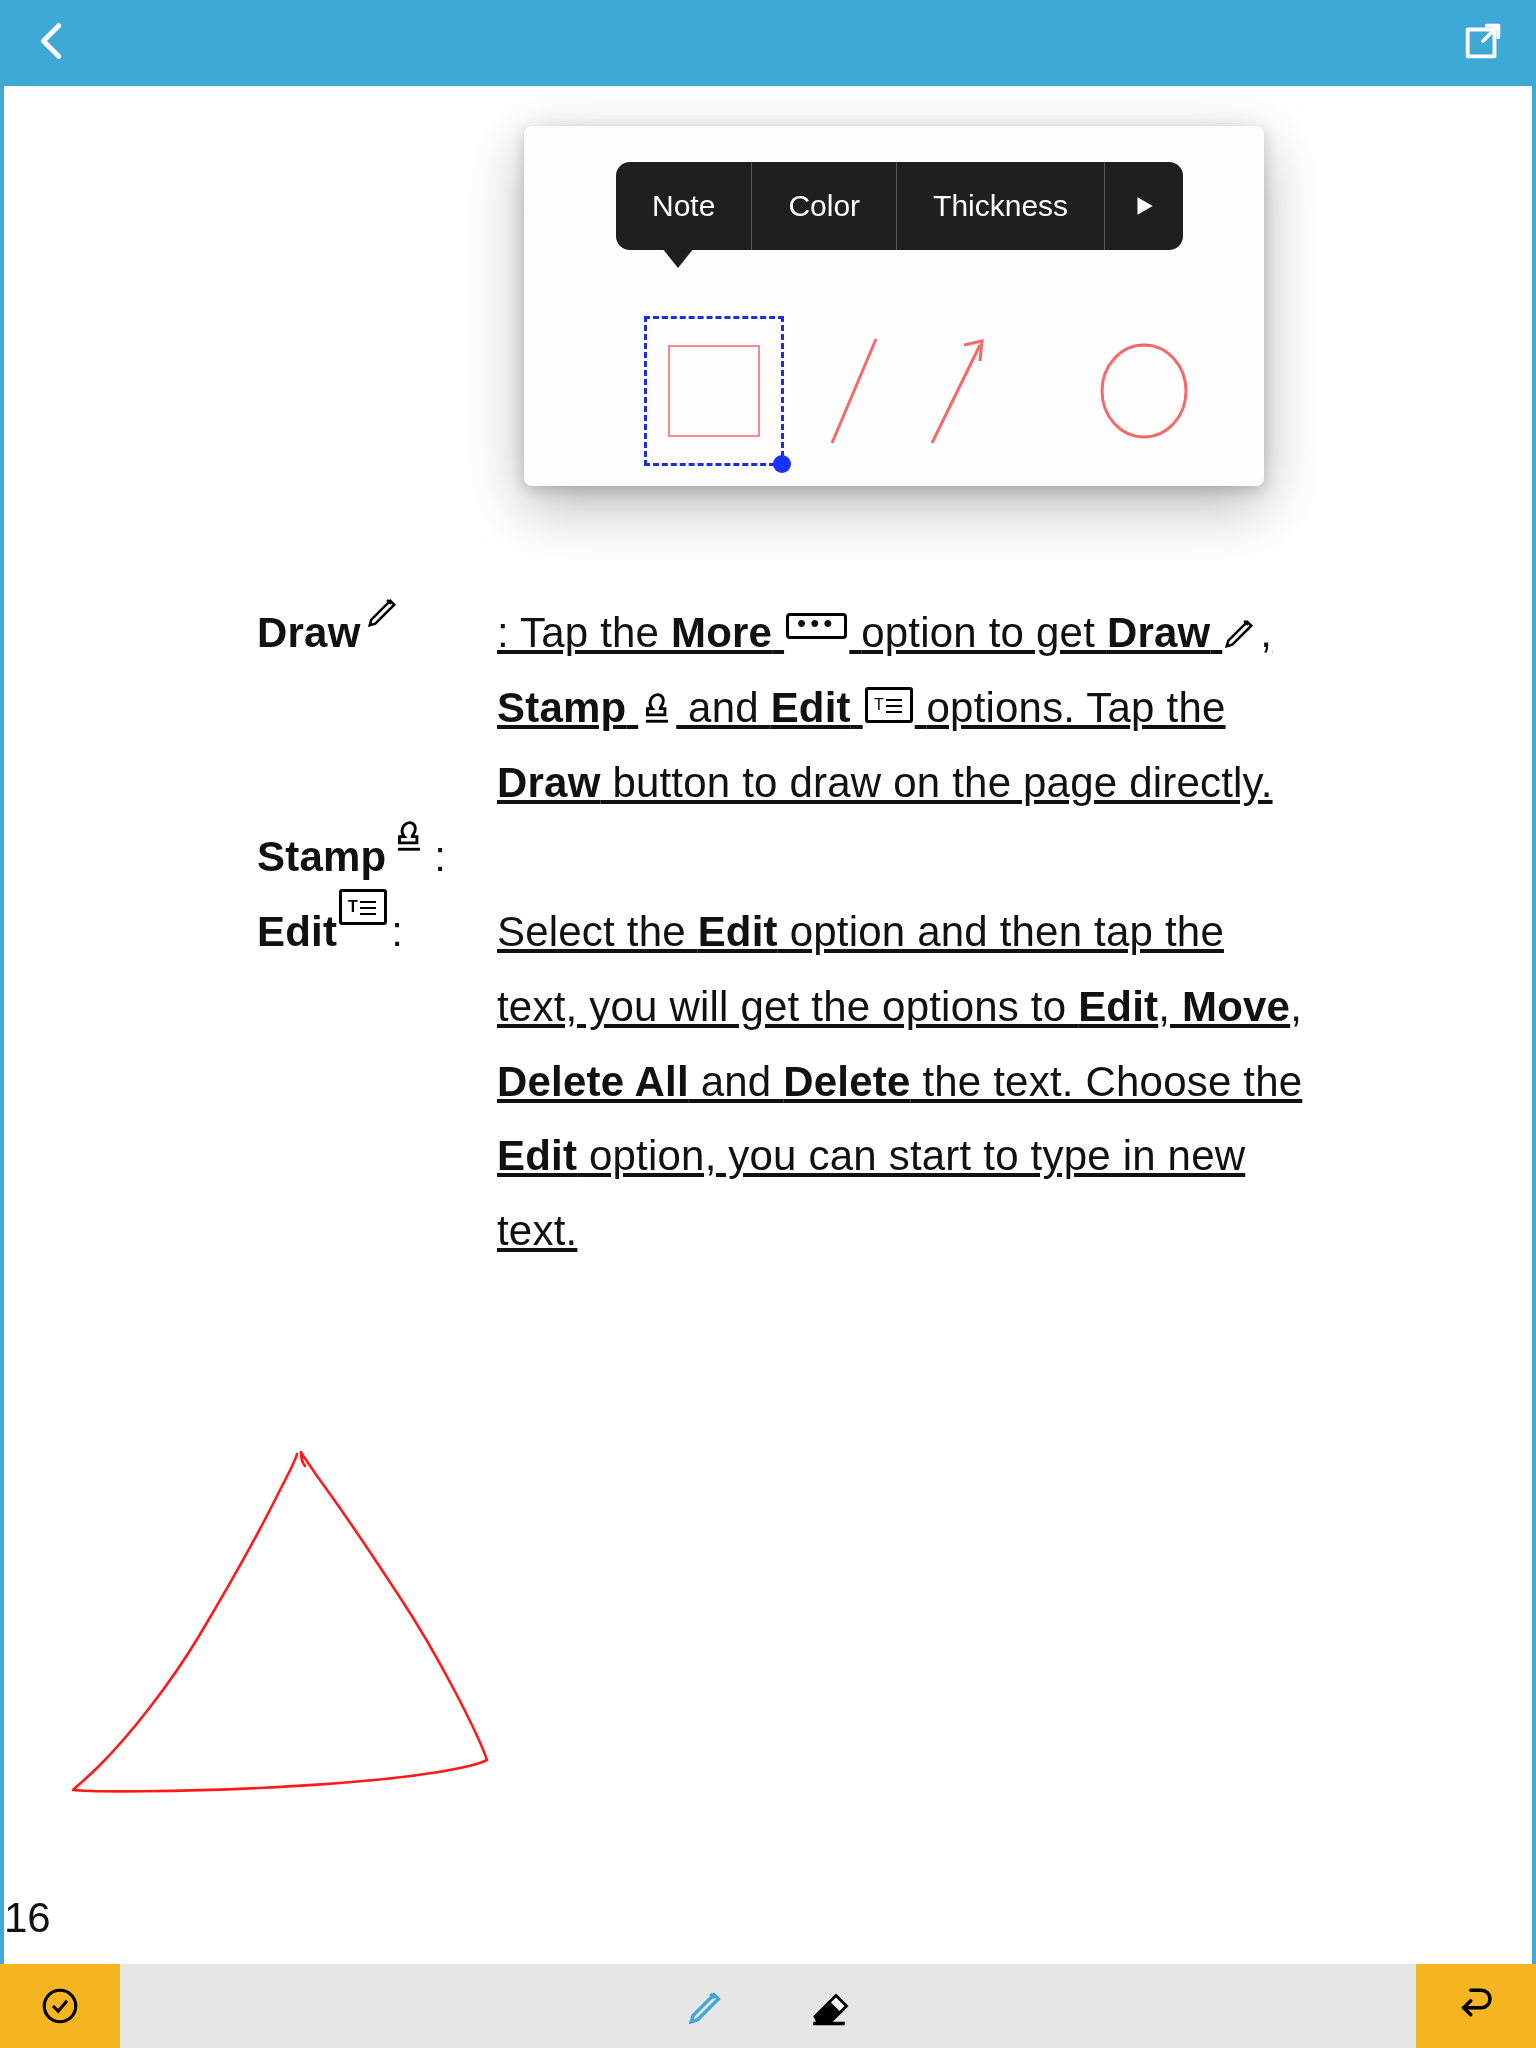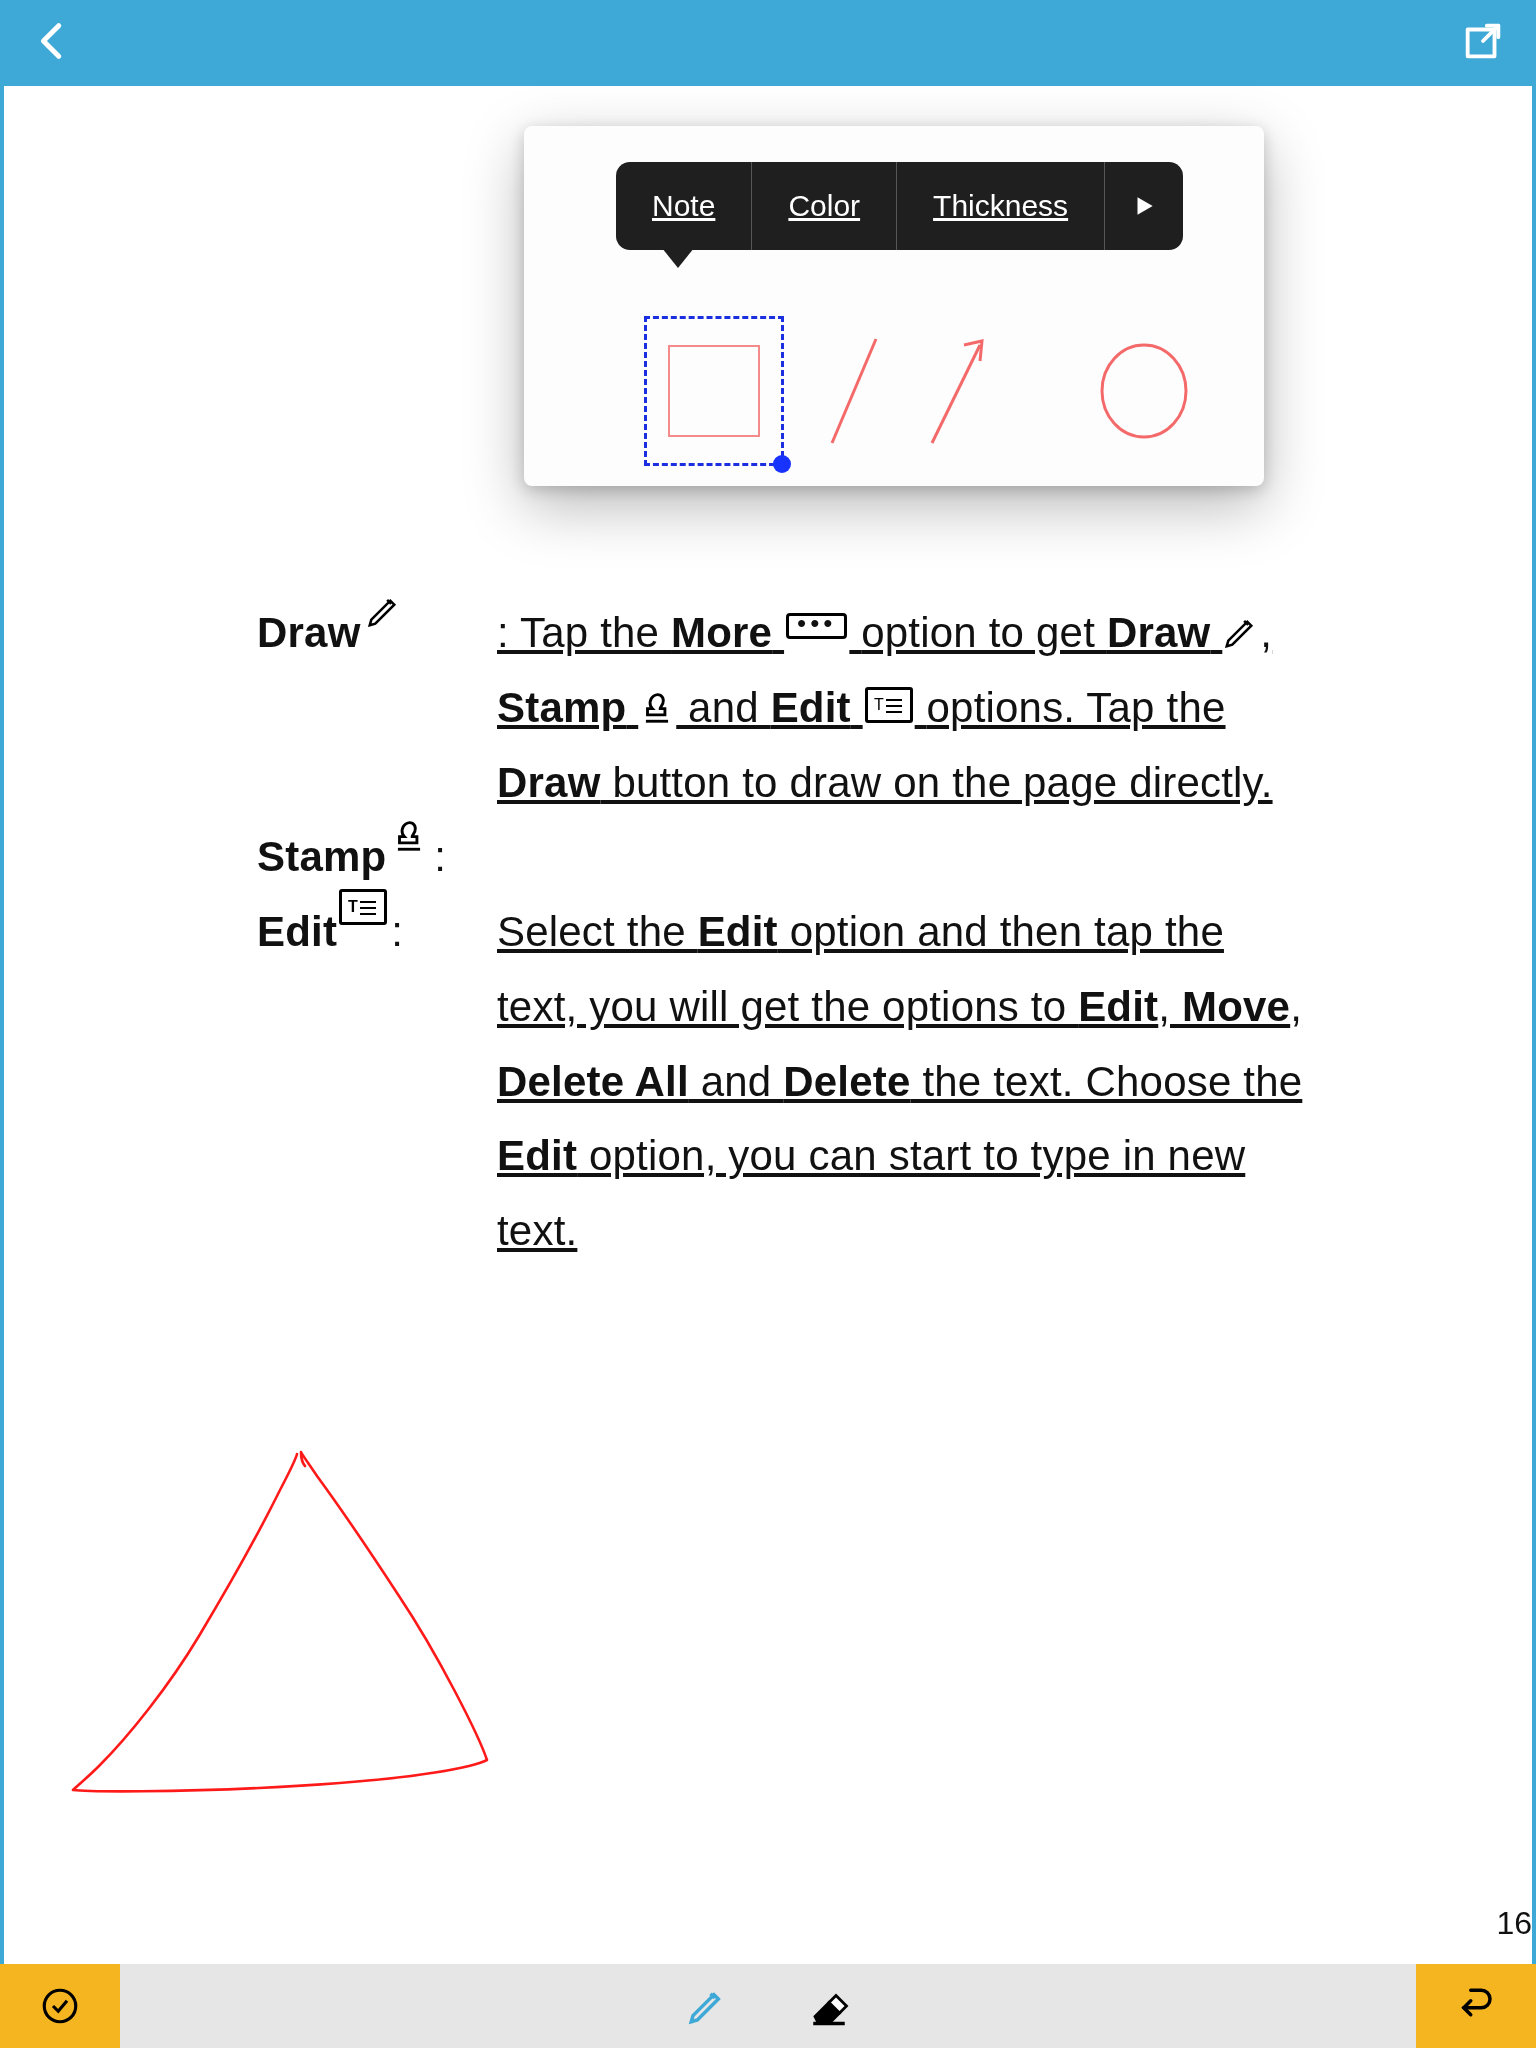--- a/index.html
+++ b/index.html
@@ -60,21 +60,20 @@
   .popover-toolbar .seg {
     background: #1f1f1f;
     color: #fff;
     font-size: 30px;
     display: flex;
     align-items: center;
     justify-content: center;
     padding: 0 36px;
     position: relative;
     border-right: 1px solid #555;
-    text-decoration: underline;
   }
   .popover-toolbar .seg:first-child { border-top-left-radius: 14px; border-bottom-left-radius: 14px; }
   .popover-toolbar .seg:last-child { border-right: none; border-top-right-radius: 14px; border-bottom-right-radius: 14px; }
   .popover-toolbar .seg.play { padding: 0 26px; }
   .popover-toolbar .arrow-down {
     position: absolute;
     left: 46px;
     bottom: -18px;
     width: 0; height: 0;
     border-left: 16px solid transparent;
@@ -164,22 +163,22 @@
     left: 55px;
     top: 1350px;
     width: 460px;
     height: 370px;
   }
 
   .page-num {
     position: absolute;
     left: 0; right: 0;
     bottom: 22px;
-    text-align: right;
-    font-size: 32px;
+    text-align: left;
+    font-size: 42px;
     color: #111;
   }
 
   
   .bottombar {
     height: 84px;
     display: flex;
     background: #e6e6e6;
   }
   .bottombar .btn {

